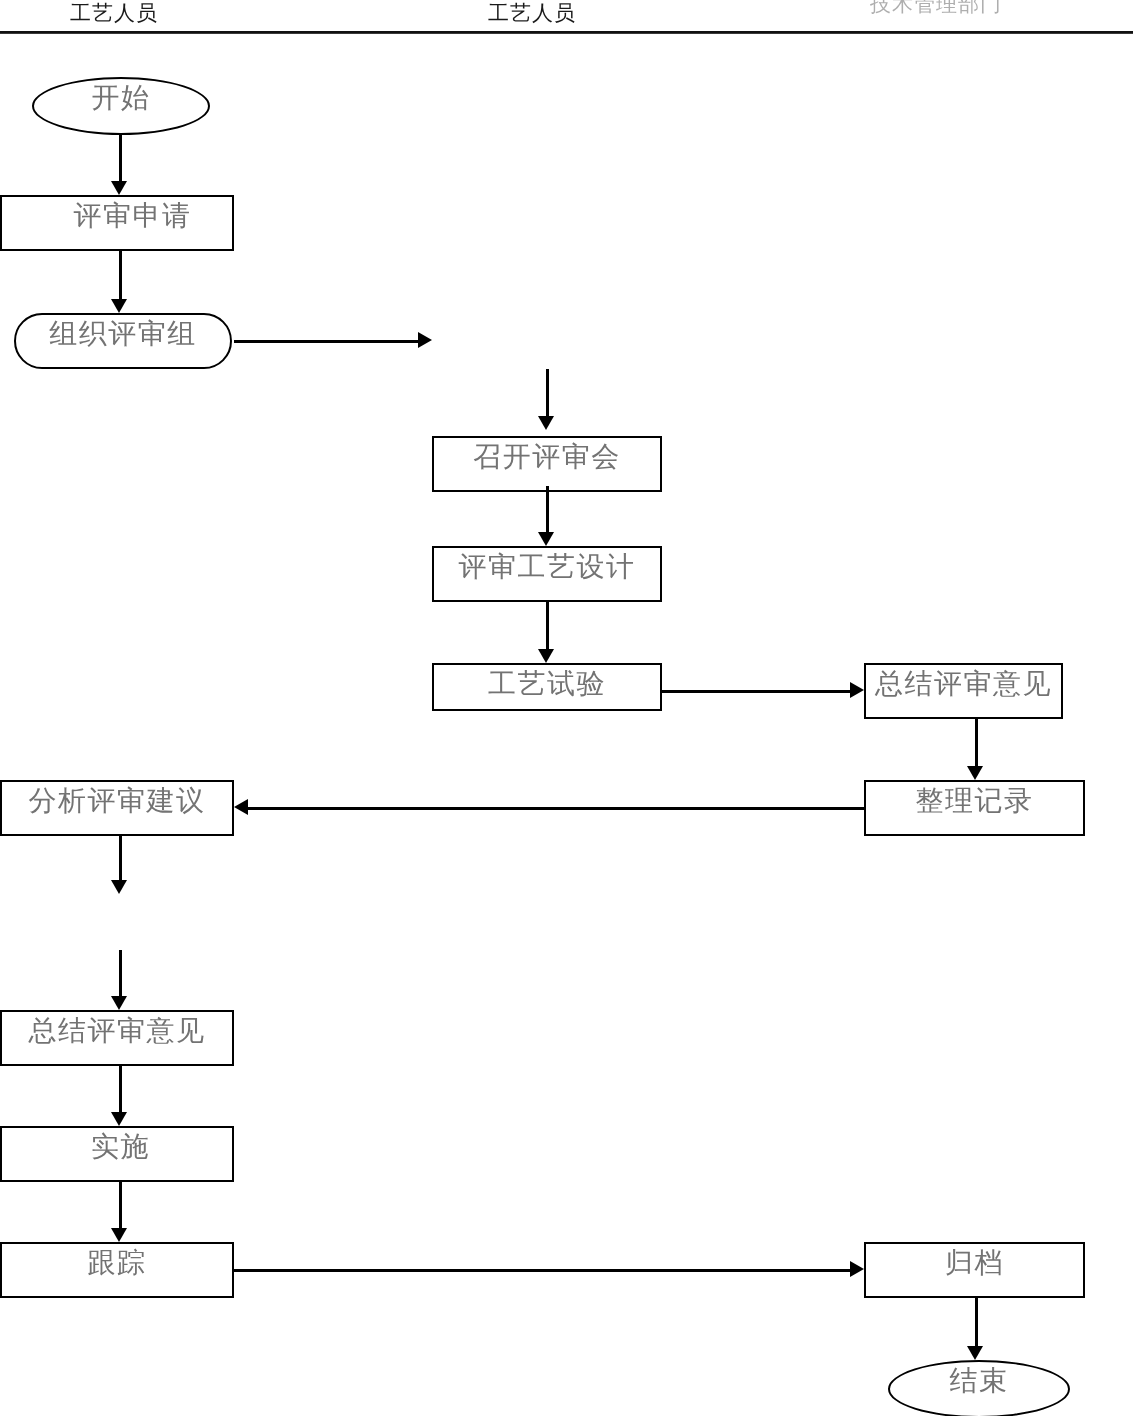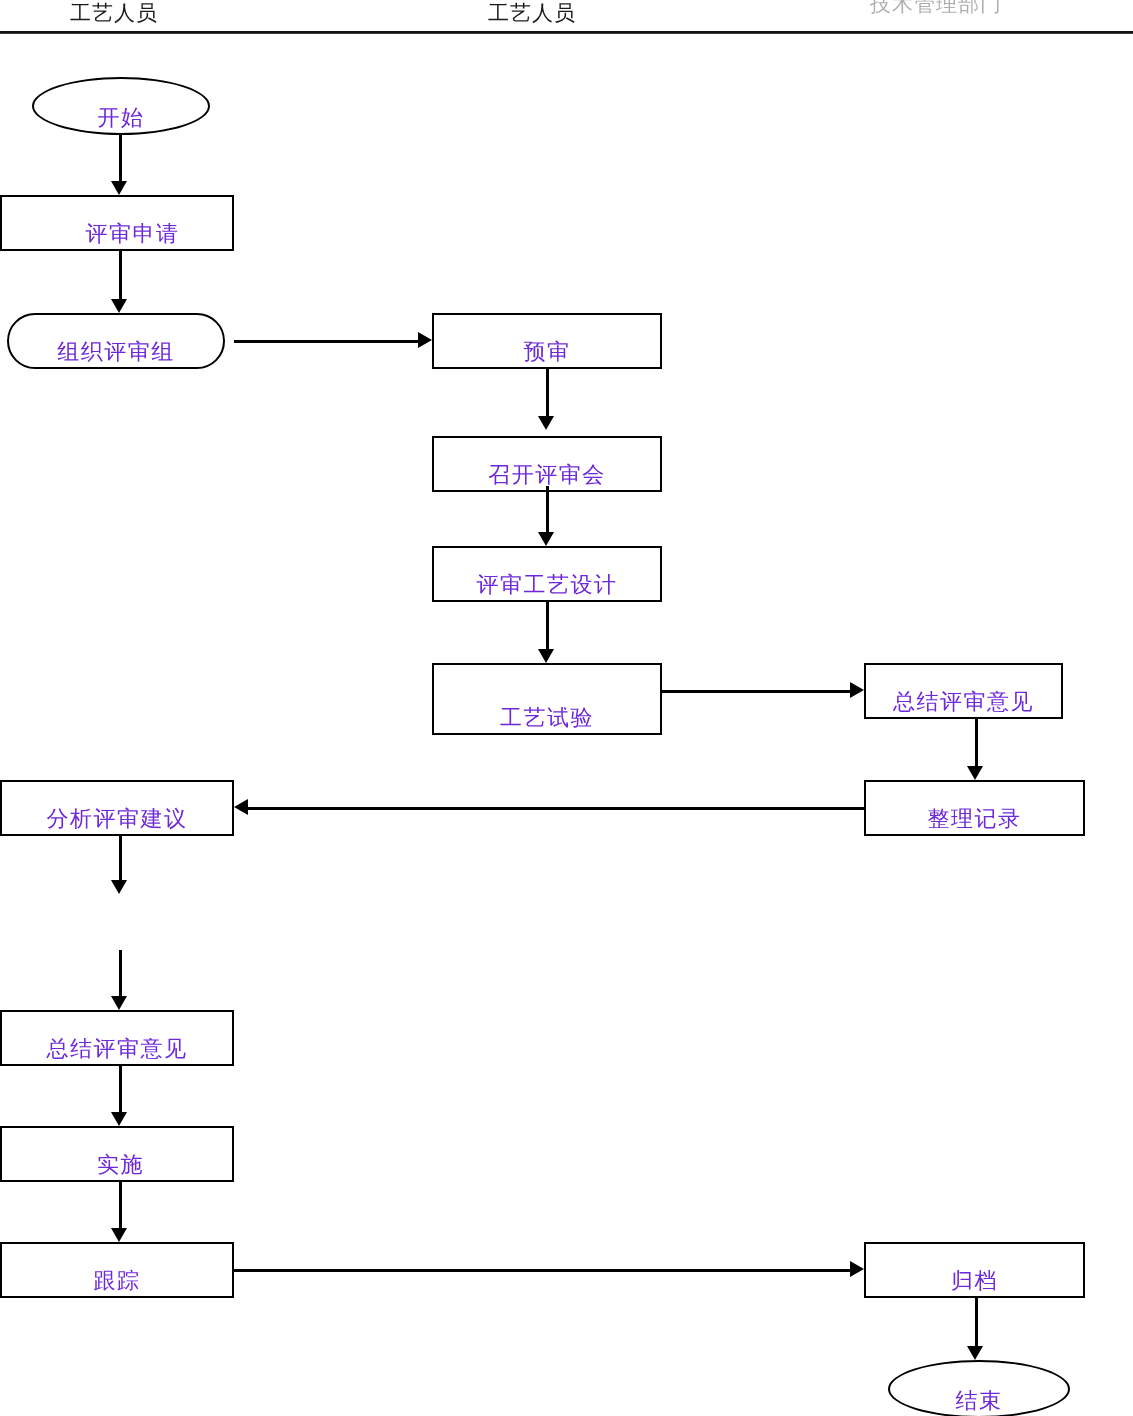--- a/index.html
+++ b/index.html
@@ -49,26 +49,26 @@
     border-top: 2px solid #111111;
     border-bottom: 1px solid #3a3a3a;
   }
 
   
   .node {
     position: absolute;
     box-sizing: border-box;
     background: #ffffff;
     display: flex;
-    align-items: flex-end;
+    align-items: flex-start;
     justify-content: center;
-    font-size: 22px;
+    font-size: 28px;
     letter-spacing: 1.5px;
     white-space: nowrap;
-    color: #6d28d9;
+    color: #737373;
   }
   .node.process {
     border: 2.5px solid #000000;
   }
   .node.terminator {
     border: 2.5px solid #000000;
     border-radius: 50%;
   }
 
   
@@ -121,37 +121,34 @@
   <div class="header-rule"></div>
 
   <div class="node terminator" style="left:32px; top:77px; width:178px; height:58px;">
     <span>开始</span>
   </div>
 
   <div class="node process" style="left:0px; top:195px; width:234px; height:56px;padding-left:31px;">
     <span>评审申请</span>
   </div>
 
-  <div class="node process" style="left:7px; top:313px; width:218px; height:56px;border-radius:28px;">
+  <div class="node process" style="left:14px; top:313px; width:218px; height:56px;border-radius:28px;">
     <span>组织评审组</span>
   </div>
 
-  <div class="node process" style="left:432px; top:313px; width:230px; height:56px;">
-    <span>预审</span>
-  </div>
 
   <div class="node process" style="left:432px; top:436px; width:230px; height:56px;">
     <span>召开评审会</span>
   </div>
 
   <div class="node process" style="left:432px; top:546px; width:230px; height:56px;">
     <span>评审工艺设计</span>
   </div>
 
-  <div class="node process" style="left:432px; top:663px; width:230px; height:72px;">
+  <div class="node process" style="left:432px; top:663px; width:230px; height:48px;">
     <span>工艺试验</span>
   </div>
 
   <div class="node process" style="left:864px; top:663px; width:199px; height:56px;">
     <span>总结评审意见</span>
   </div>
 
   <div class="node process" style="left:864px; top:780px; width:221px; height:56px;">
     <span>整理记录</span>
   </div>

